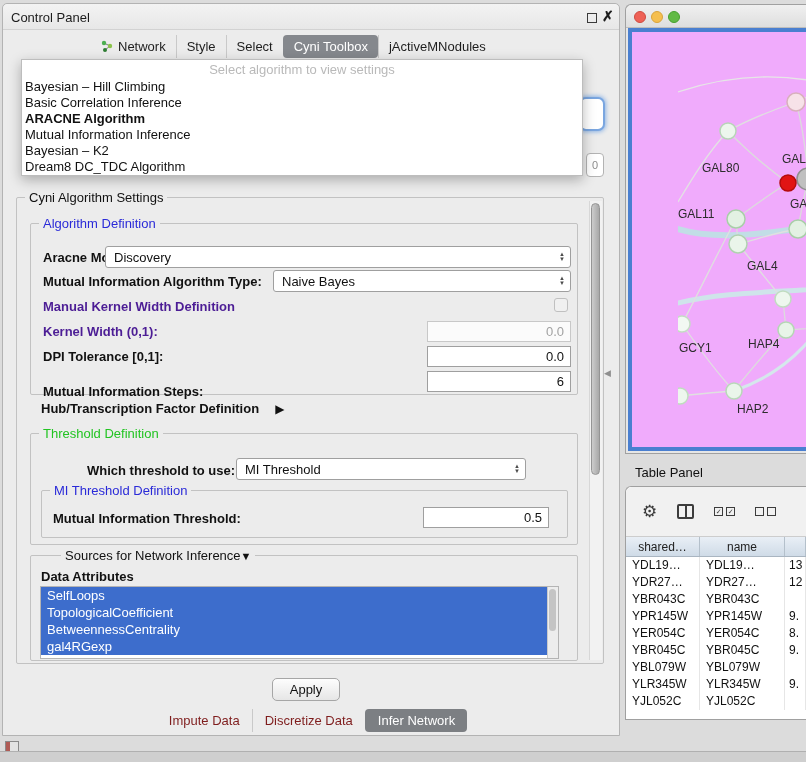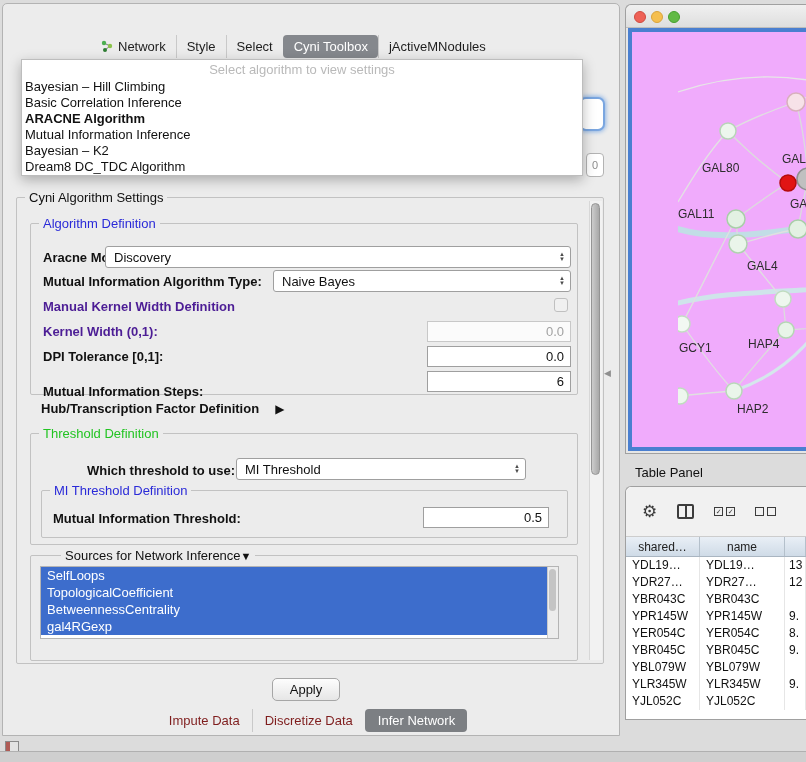--- a/index.html
+++ b/index.html
@@ -76,21 +76,21 @@
     background:#f0f0f0; border:1px solid #c0c0c0; border-radius:3px; }
 
   #hub-row { position:absolute; left:38px; top:397px; display:flex; align-items:center; gap:16px; }
   #hub-row .lblx { font-weight:bold; font-size:13px; }
   #hub-arrow { font-size:12px; color:#111; }
 
   #src-legend { font-size:13px; color:#111; display:flex; align-items:center;margin-left:22px; }
   #src-arrow { font-size:11px; }
   #attr-lbl { left:38px; top:565px; }
 
-  #attr-list { position:absolute; left:37px; top:562px; width:519px; height:73px;
+  #attr-list { position:absolute; left:37px; top:582px; width:519px; height:73px;
     background:#fff; border:1px solid #b4b4b4; overflow:hidden; }
   .attr-item { height:17px; line-height:17px; width:calc(100% - 11px); background:#3d6dcc; color:#fff;
     padding-left:6px; font-size:13px; white-space:nowrap; }
   #attr-scroll { position:absolute; right:0; top:0; width:11px; height:100%;
     background:#ededed; border-left:1px solid #cacaca; }
   #attr-thumb { position:absolute; left:1px; top:2px; width:7px; height:42px; background:#c4c4c4; border-radius:4px; }
 
   #apply-btn { position:absolute; left:269px; top:674px; width:68px; height:23px;
     background:linear-gradient(#fdfdfd,#e6e6e6); border:1px solid #a6a6a6; border-radius:5px;
     font-size:13px; display:flex; align-items:center; justify-content:center; }
@@ -144,20 +144,25 @@
     border:1px solid #8a8a8a; background:#e3e3e3; }
   #dock-icon::before { content:""; position:absolute; left:0; top:0; bottom:0; width:4px; background:#b05b55; }
   #bottom-strip { position:absolute; left:0; top:751px; width:806px; height:11px;
     background:#cfcfcf; border-top:1px solid #b0b0b0; }
 </style>
 </head>
 <body>
 
 <div id="control-panel">
 
+  <div id="cp-titlebar">
+    <span id="cp-title">Control Panel</span>
+    <span id="float-box"></span>
+    <span id="close-x">✗</span>
+  </div>
 
   <div id="cp-tabbar">
     <div class="tab">
       <svg width="12" height="12">
         <line x1="3" y1="3" x2="9" y2="6" stroke="#7a7a7a" stroke-width="1"></line>
         <line x1="9" y1="6" x2="4" y2="10" stroke="#7a7a7a" stroke-width="1"></line>
         <circle cx="3" cy="3" r="2.2" fill="#4caf50"></circle>
         <circle cx="9" cy="6" r="2.2" fill="#8bc34a"></circle>
         <circle cx="4" cy="10" r="2" fill="#2e7d32"></circle>
       </svg>

